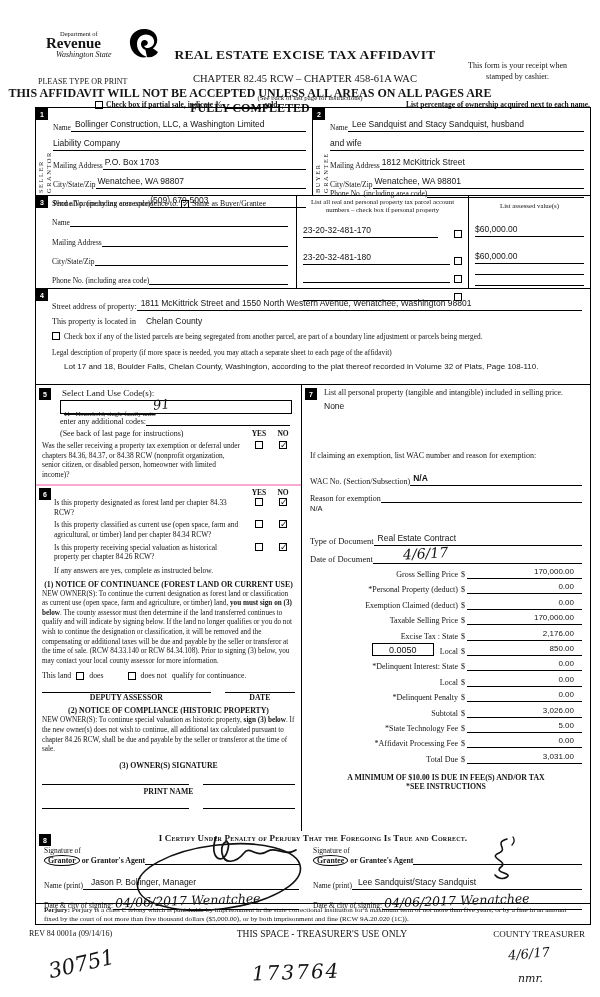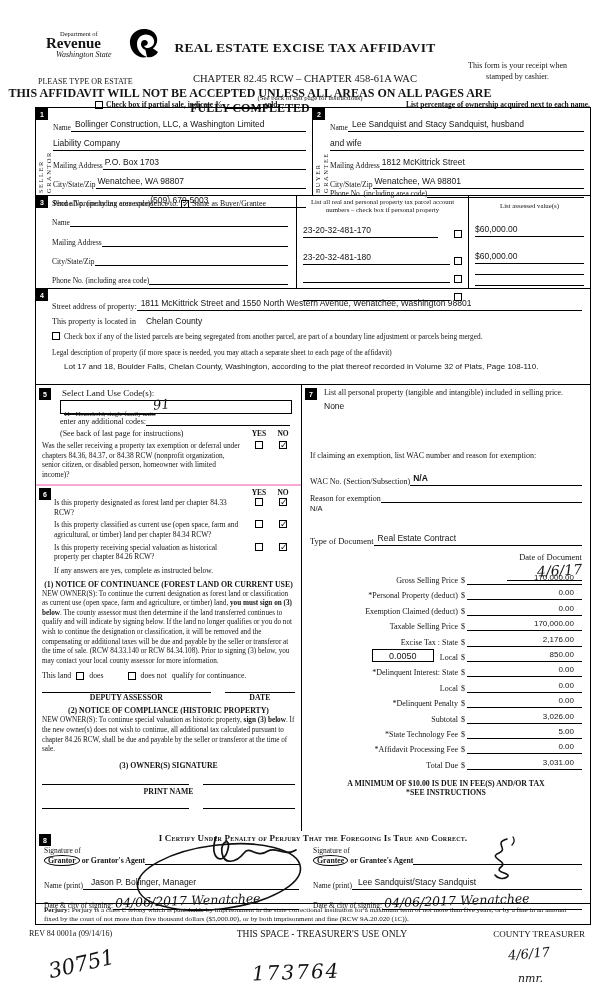--- a/index.html
+++ b/index.html
@@ -71,24 +71,24 @@
       <div class="lbl" style="font-size:6.5px; padding-left:14px;">Department of</div>
       <div class="b" style="font-size:15px; line-height:13px;">Revenue</div>
       <div class="i" style="font-size:8px; padding-left:10px;">Washington State</div>
     </div>
     <svg width="34" height="32" viewBox="0 0 34 32" style="margin-top:-2px;">
       <path d="M17 1 C8 1 2 8 3 16 C4 25 12 31 20 29 C14 27 10 22 10 16 C10 9 16 5 22 7 C28 9 29 16 24 19 C21 21 18 20 17 18 C20 18 22 15 20 13 C18 11 14 12 14 16 C14 21 20 24 25 21 C32 17 32 7 25 3 C22.5 1.6 19.8 1 17 1 Z" fill="#000"></path>
       <path d="M20 29 C24 30 29 28 31 24 L24 19 C22 21 20 21 18 20 Z" fill="#000"></path>
     </svg>
   </div>
 
-  <div class="abs b ctr" style="left:140px; top:40px; width:330px; font-size:13.5px; letter-spacing:0.3px;">REAL ESTATE EXCISE TAX AFFIDAVIT</div>
+  <div class="abs b ctr" style="left:140px; top:47px; width:330px; font-size:13.5px; letter-spacing:0.3px;">REAL ESTATE EXCISE TAX AFFIDAVIT</div>
   <div class="abs ctr" style="left:140px; top:73px; width:330px; font-size:10.5px;">CHAPTER 82.45 RCW – CHAPTER 458-61A WAC</div>
   <div class="abs ctr" style="left:455px; top:61px; width:125px; font-size:8px; line-height:1.35;">This form is your receipt when stamped by cashier.</div>
-  <div class="abs" style="left:38px; top:77px; font-size:8px;">PLEASE TYPE OR ESTATE</div>
+  <div class="abs" style="left:38px; top:77px; font-size:8px;">PLEASE TYPE OR PRINT</div>
   <div class="abs b ctr" style="left:0; top:86px; width:500px; font-size:12px;">THIS AFFIDAVIT WILL NOT BE ACCEPTED UNLESS ALL AREAS ON ALL PAGES ARE FULLY COMPLETED</div>
   <div class="abs ctr" style="left:150px; top:93.5px; width:320px; font-size:6.8px;">(See back of last page for instructions)</div>
 
   <div class="abs frow" style="left:95px; top:100px; width:495px; align-items:center; gap:3px;">
     <span class="cb"></span>
     <span class="b" style="font-size:7.5px;">Check box if partial sale, indicate %</span>
     <span style="width:36px; border-bottom:1px solid #000; height:8px;"></span>
     <span class="b" style="font-size:7.5px;">sold.</span>
     <span style="flex:1;"></span>
     <span class="b" style="font-size:7.5px;">List percentage of ownership acquired next to each name.</span>
@@ -349,21 +349,21 @@
         <div class="frow" style="margin-top:8px;">
           <span class="lbl" style="font-size:8px;">Reason for exemption</span>
           <span class="fill"></span>
         </div>
         <div class="val" style="font-size:7.5px; margin-top:1px;">N/A</div>
         <div style="height:14px;"></div>
         <div class="frow">
           <span class="lbl" style="font-size:8.5px;">Type of Document</span>
           <span class="fill"><span class="val" style="padding-left:4px;">Real Estate Contract</span></span>
         </div>
-        <div class="frow" style="margin-top:6px; height:18px;flex-direction:column;">
+        <div class="frow" style="height:18px;">
           <span class="lbl" style="font-size:8.5px;">Date of Document</span>
           <span class="fill"><span class="hand" style="font-size:14px; padding-left:30px; display:inline-block; transform:rotate(-3deg);">4/6/17</span></span>
         </div>
 
         <div class="feerow">
           <span class="feelbl">Gross Selling Price</span>
             <span class="dollar">$</span>
           <span class="feefill"><span class="feeval val">170,000.00</span></span>
           </div>
         <div class="feerow">

